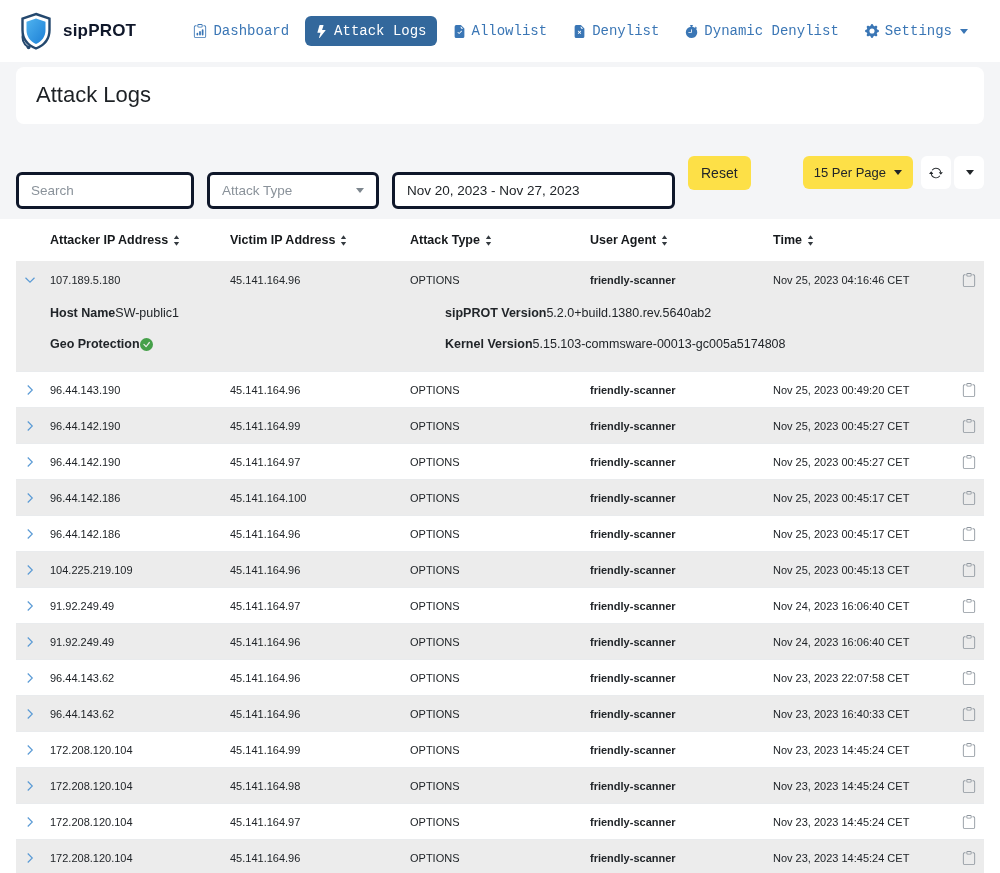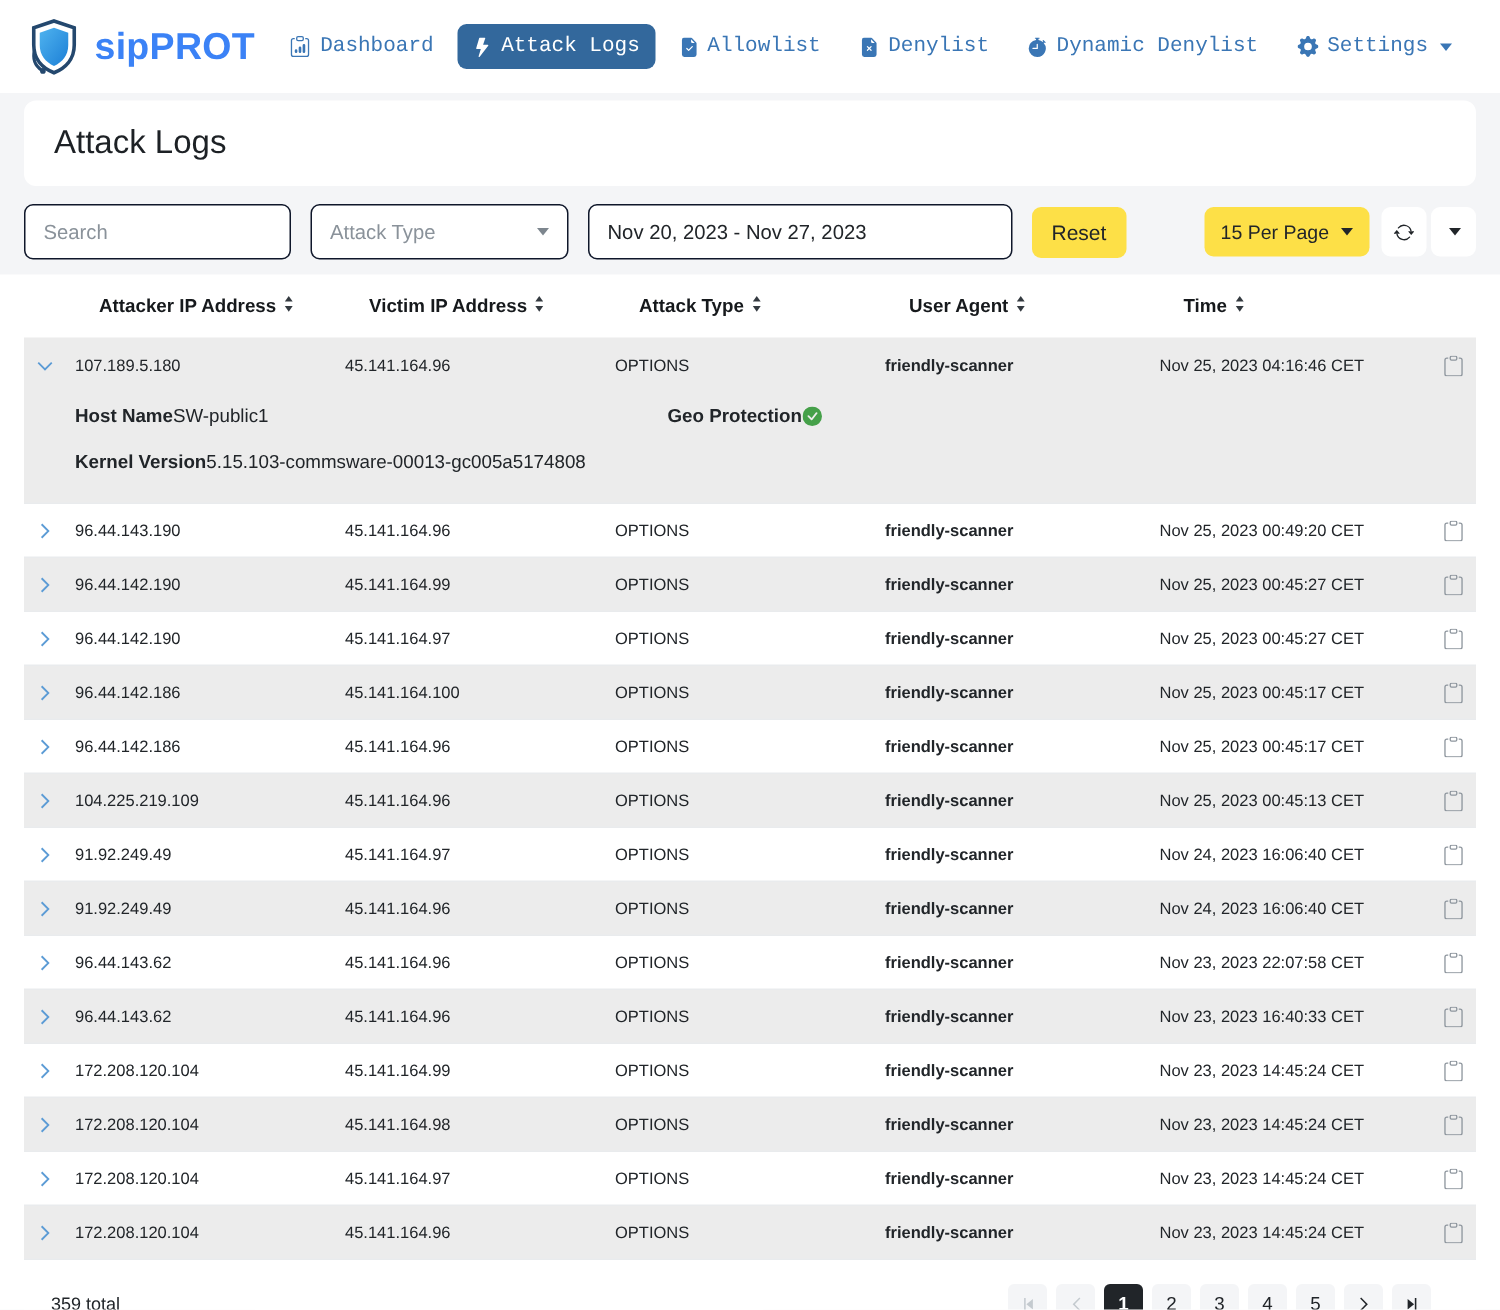--- a/index.html
+++ b/index.html
@@ -12,21 +12,21 @@
   }
   svg { display:block; }
 
   
   .navbar {
     height:62px; background:#fff;
     display:flex; align-items:center; justify-content:space-between;
     padding:0 22px 0 18px;
   }
   .brand { display:flex; align-items:center; gap:9px; }
-  .brand-text { font-size:25px; font-weight:700; color:#3b82f6; letter-spacing:.2px; }
+  .brand-text { font-size:17px; font-weight:700; color:#0f172a; letter-spacing:.2px; }
   .nav { display:flex; align-items:center; gap:6px; }
   .nav-item {
     display:flex; align-items:center; gap:6px;
     color:#3a76b5; font-size:14px; font-weight:400;
     padding:7px 10px; border-radius:6px; cursor:pointer; white-space:nowrap;font-family:Liberation Mono, monospace;
   }
   .nav-item svg { fill:#3a76b5; }
   .nav-item.active { background:#33689c; color:#fff; }
   .nav-item.active svg { fill:#fff; }
   .caret {
@@ -41,23 +41,24 @@
     margin:5px 16px 0; padding:15px 20px 16px;
   }
   .page-title { font-size:22px; font-weight:500; color:#1d2125; }
 
   
   .filters {
     display:flex; align-items:center; gap:13px;
     margin:12px 16px 10px;
   }
   .search-input, .select-box, .date-input {
-    height:37px; background:#fff; border:1px solid #0f172a; border-radius:6px;
+    height:37px; background:#fff; border:3px solid #0f172a; border-radius:6px;
     font-size:13.5px; padding:0 12px; color:#212529;
     font-family:"Liberation Sans", sans-serif;
+    margin-top:36px;
   }
   .search-input { width:178px; }
   .search-input::placeholder { color:#8a929a; }
   .select-box {
     width:172px; display:flex; align-items:center; justify-content:space-between;
     color:#8a929a; cursor:pointer;
   }
   .select-box .caret { color:#7d868e; border-top-color:#7d868e; }
   .date-input { width:283px; }
   .btn-plain {
@@ -76,21 +77,21 @@
   .icon-btn svg { fill:#212529; }
 
   
   .table-card { background:#fff; padding:0 16px; }
   .grid-row {
     display:grid;
     grid-template-columns:34px 180px 180px 180px 183px 1fr 30px;
     align-items:center;
   }
   .table-header { height:42px; font-size:12.5px; font-weight:700; color:#16191c; }
-  .th { display:flex; align-items:flex-start; gap:5px; cursor:pointer;margin-left:16px; }
+  .th { display:flex; align-items:center; gap:5px; cursor:pointer; }
   .sort-icon svg { fill:#343a40; }
 
   .rows .row-block { border-bottom:1px solid #e9ebed; }
   .rows .row-block:nth-child(odd) { background:#ececec; }
   .row-main { height:35px; font-size:11px; }
   .row-block.expanded .row-main { height:37px; }
   .cell { white-space:nowrap; overflow:hidden; }
   .cell.uagent { font-weight:700; }
   .expander { display:flex; align-items:center; justify-content:flex-start; padding-left:8px; cursor:pointer; }
   .expander svg { fill:none; stroke:#5b9bd5; stroke-width:1.6; transition:transform .1s; }
@@ -305,20 +306,23 @@
               <path d="M4 1.5H3a2 2 0 0 0-2 2V14a2 2 0 0 0 2 2h10a2 2 0 0 0 2-2V3.5a2 2 0 0 0-2-2h-1v1h1a1 1 0 0 1 1 1V14a1 1 0 0 1-1 1H3a1 1 0 0 1-1-1V3.5a1 1 0 0 1 1-1h1v-1z"></path>
               <path d="M9.5 1a.5.5 0 0 1 .5.5v1a.5.5 0 0 1-.5.5h-3a.5.5 0 0 1-.5-.5v-1a.5.5 0 0 1 .5-.5h3zm-3-1A1.5 1.5 0 0 0 5 1.5v1A1.5 1.5 0 0 0 6.5 4h3A1.5 1.5 0 0 0 11 2.5v-1A1.5 1.5 0 0 0 9.5 0h-3z"></path>
             </svg>
         </span>
       </div>
     <div class="row-details">
     <div class="detail-item">
       <span class="detail-label">Host Name</span><span class="detail-value">SW-public1</span>
     </div>
 
+    <div class="detail-item">
+      <span class="detail-label">sipPROT Version</span><span class="detail-value">5.2.0+build.1380.rev.5640ab2</span>
+    </div>
 
     <div class="detail-item">
       <span class="detail-label">Geo Protection</span><span class="detail-value"><svg width="13" height="13" viewBox="0 0 16 16">
                 <path d="M16 8A8 8 0 1 1 0 8a8 8 0 0 1 16 0zm-3.97-3.03a.75.75 0 0 0-1.08.022L7.477 9.417 5.384 7.323a.75.75 0 0 0-1.06 1.06L6.97 11.03a.75.75 0 0 0 1.079-.02l3.992-4.99a.75.75 0 0 0-.01-1.05z"></path>
               </svg></span>
     </div>
 
     <div class="detail-item">
       <span class="detail-label">Kernel Version</span><span class="detail-value">5.15.103-commsware-00013-gc005a5174808</span>
     </div>

